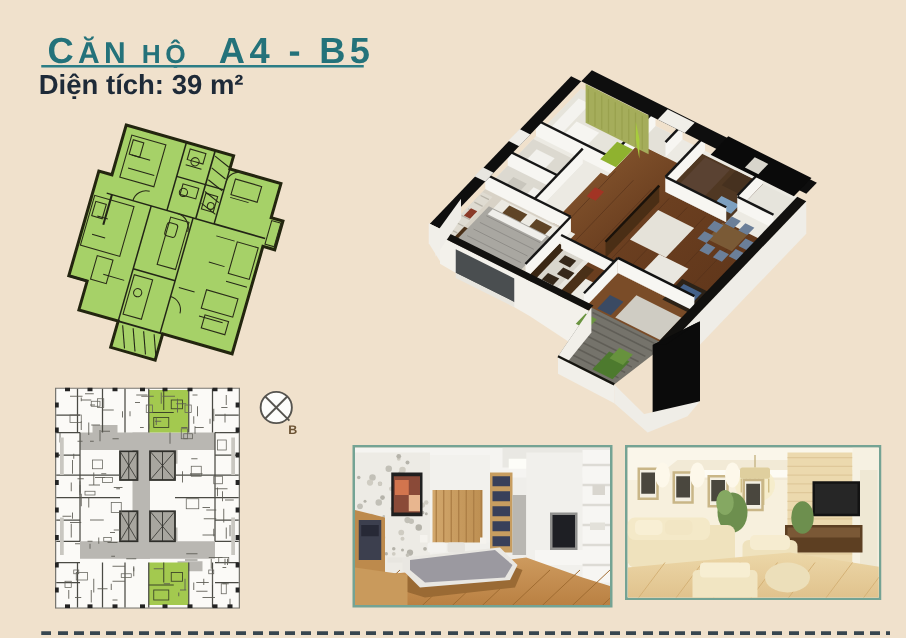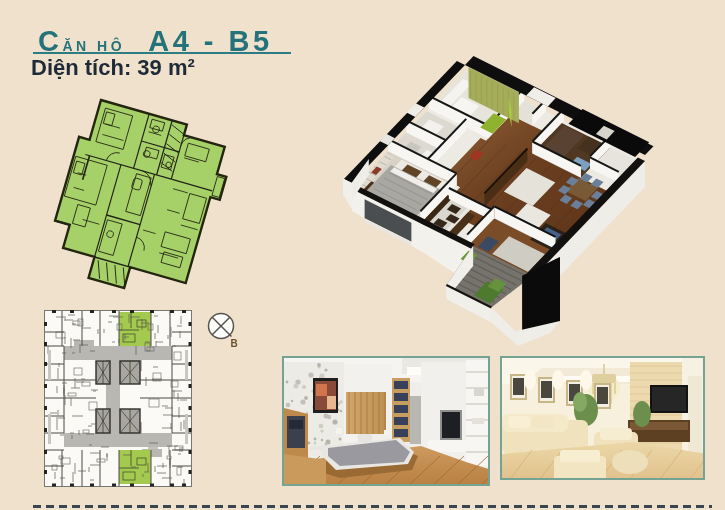--- a/index.html
+++ b/index.html
@@ -1,20 +1,20 @@
 <!DOCTYPE html>
 <html><head><meta charset="utf-8">
 <style>
   html,body{margin:0;padding:0;}
   body{width:725px;height:510px;background:#f0e1cc;position:relative;overflow:hidden;
        font-family:"Liberation Sans",sans-serif;}
   .abs{position:absolute;}
   #title{left:38px;top:25px;color:#24727a;font-weight:bold;letter-spacing:3.5px;white-space:nowrap;}
   #title .big{font-size:29px;}
-  #title .sm{font-size:14px;} #title .sm2{font-size:14px;}
+  #title .sm{font-size:24px;} #title .sm2{font-size:21px;}
   #rule{left:33px;top:52px;width:258px;height:2px;background:#2b7d85;}
   #sub{left:31px;top:55px;color:#1e2a38;font-weight:bold;font-size:22px;}
   #dash{left:33px;top:505px;width:679px;height:2.6px;
         background:repeating-linear-gradient(90deg,#37464f 0 8px,transparent 8px 13px);}
   .photo{border:2px solid #74a394;box-sizing:border-box;overflow:hidden;}
 </style></head>
 <body>
   <div class="abs" id="title"><span class="big">C</span><span class="sm">ĂN</span><span class="sm2">&nbsp;HỘ</span><span class="big">&nbsp;&nbsp;A4 - B5</span></div>
   <div class="abs" id="rule"></div>
   <div class="abs" id="sub">Diện tích: 39 m²</div>

